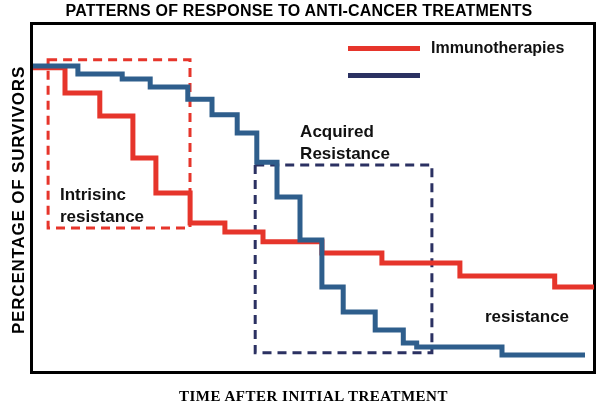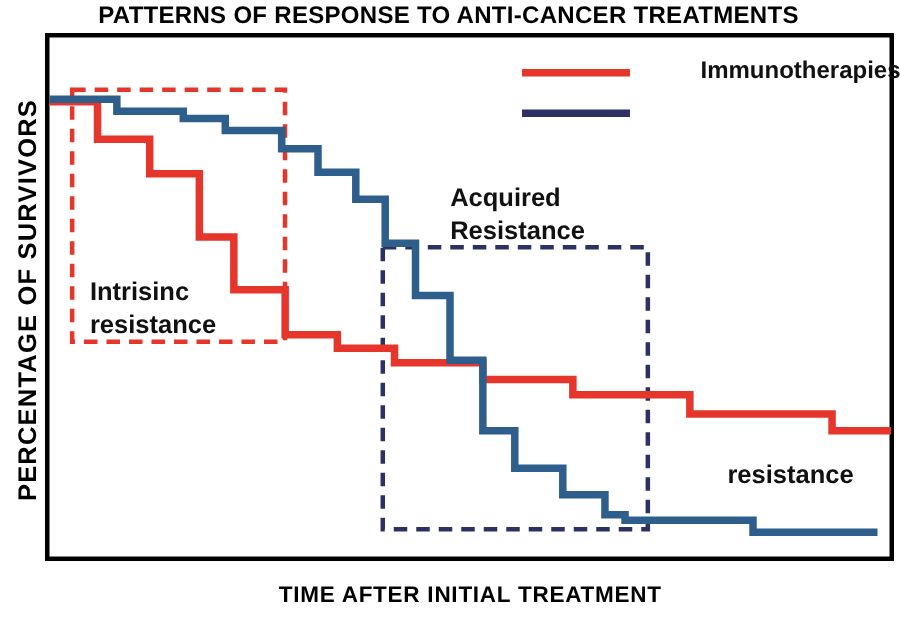--- a/index.html
+++ b/index.html
@@ -36,20 +36,21 @@
   }
   .x-axis-label {
     position: absolute;
     top: 388px; left: 31px; width: 565px;
     text-align: center;
     font-size: 15px;
     font-weight: bold;
     letter-spacing: 0.5px;
     color: #000;
     white-space: nowrap;
+    font-family: Liberation Serif, serif;
   }
   .plot-border {
     position: absolute;
     left: 30px; top: 22px;
     width: 566px; height: 352px;
     box-sizing: border-box;
     border: 3px solid #000;
     background: transparent;
   }
   .chart-svg {
@@ -59,21 +60,20 @@
   }
   .legend {
     position: absolute;
     left: 348px; top: 36px;
   }
   .legend-row {
     display: flex;
     align-items: center;
     height: 24px;
     margin-bottom: 3px;
-    gap: 36px;
   }
   .legend-swatch {
     display: inline-block;
     width: 72px;
     height: 5px;
     margin-right: 11px;
   }
   .legend-label {
     font-size: 16px;
     font-weight: bold;

